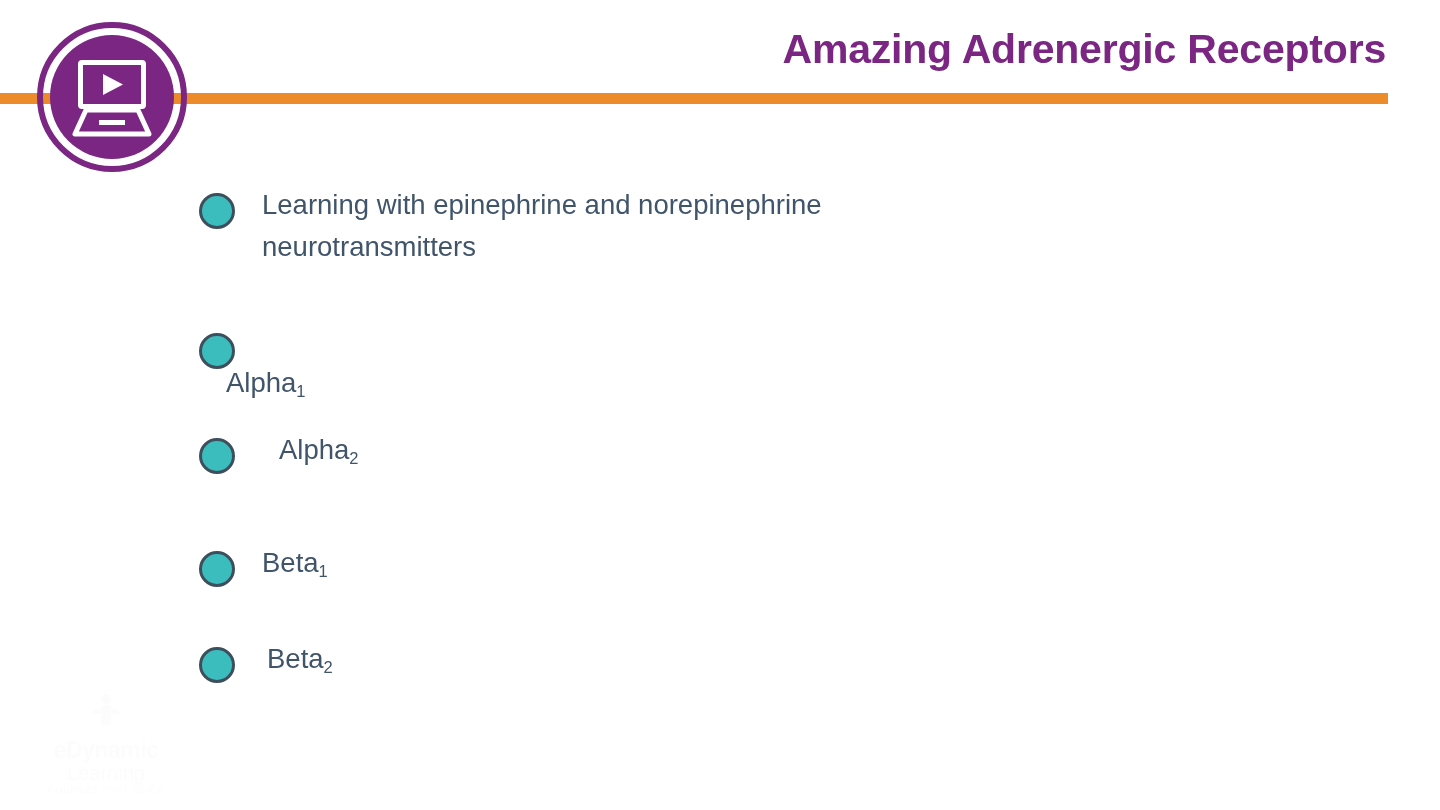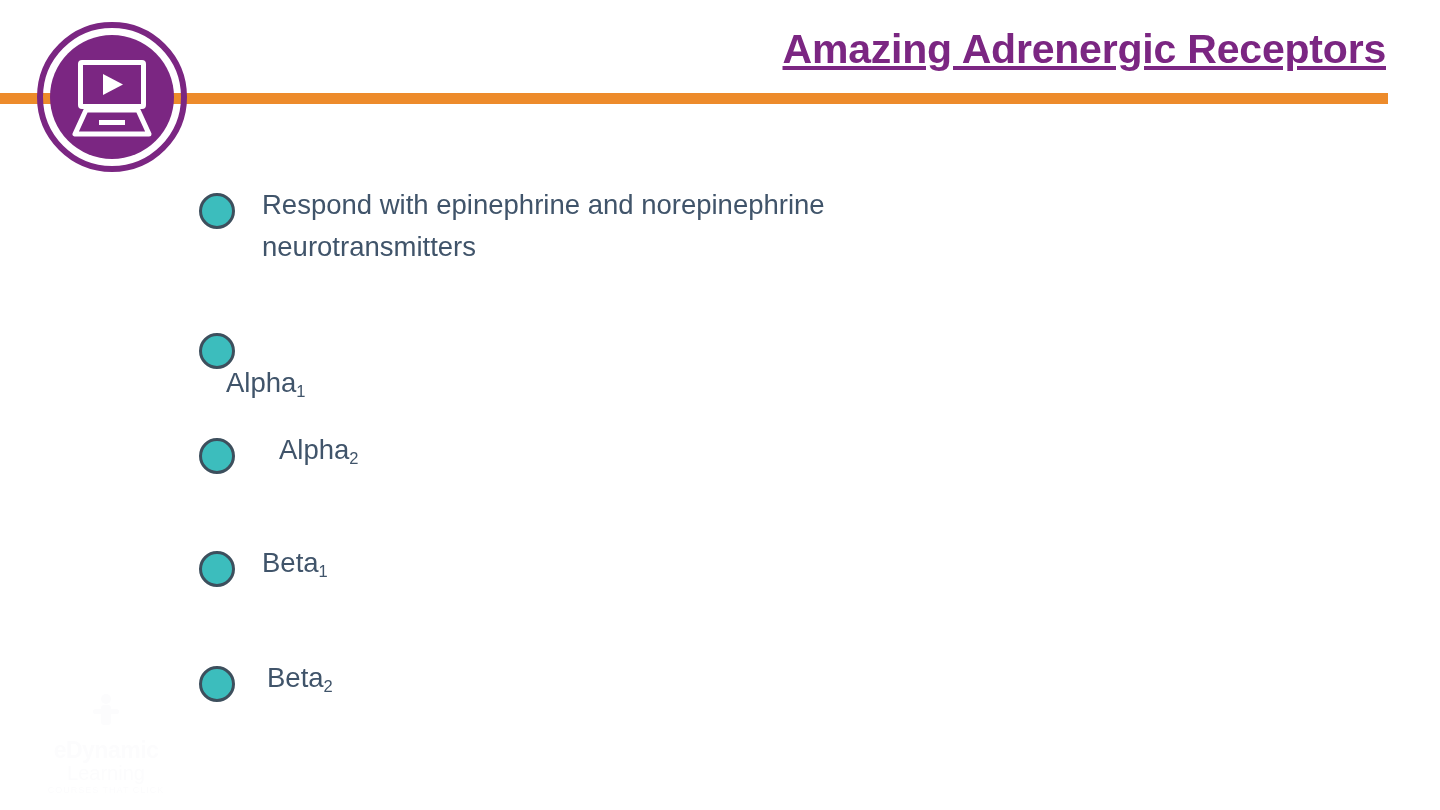--- a/index.html
+++ b/index.html
@@ -51,21 +51,20 @@
     right: 54px;
     top: 26px;
     margin: 0;
     font-size: 41px;
     font-weight: bold;
     color: #7b2682;
     letter-spacing: -0.2px;
     white-space: nowrap;
     text-align: right;
     font-family: "Liberation Sans", sans-serif;
-    text-decoration: underline;
   }
 
   
   #bullet-list {
     position: absolute;
     left: 0;
     top: 180px;
     width: 1440px;
   }
 
@@ -103,21 +102,21 @@
     position: relative;
     bottom: -0.32em;
     line-height: 0;
   }
 
   
   #bullet-row-0 { top: 11px; }
   #bullet-row-1 { top: 151px; flex-direction: column; }
   #bullet-row-2 { top: 256px; }
   #bullet-row-3 { top: 369px; }
-  #bullet-row-4 { top: 484px; }
+  #bullet-row-4 { top: 465px; }
 
   #bullet-row-2 .bullet-text { margin-left: 44px; }
   #bullet-row-4 .bullet-text { margin-left: 32px; }
 
   
   #watermark {
     position: absolute;
     left: 26px;
     bottom: 14px;
     width: 160px;
@@ -172,21 +171,21 @@
     </svg>
   </div>
 
   <h1 id="slide-title">Amazing Adrenergic Receptors</h1>
 </div>
 
 <div id="bullet-list">
 
   <div class="bullet-row" id="bullet-row-0">
     <span class="bullet-marker"></span>
-    <span class="bullet-text">Respond with epinephrine and norepinephrine
+    <span class="bullet-text">Learning with epinephrine and norepinephrine
 neurotransmitters</span>
   </div>
 
   <div class="bullet-row" id="bullet-row-1">
     <span class="bullet-marker"></span>
     <span class="bullet-text"><span>Alpha</span><sub>1</sub></span>
   </div>
 
   <div class="bullet-row" id="bullet-row-2">
     <span class="bullet-marker"></span>

